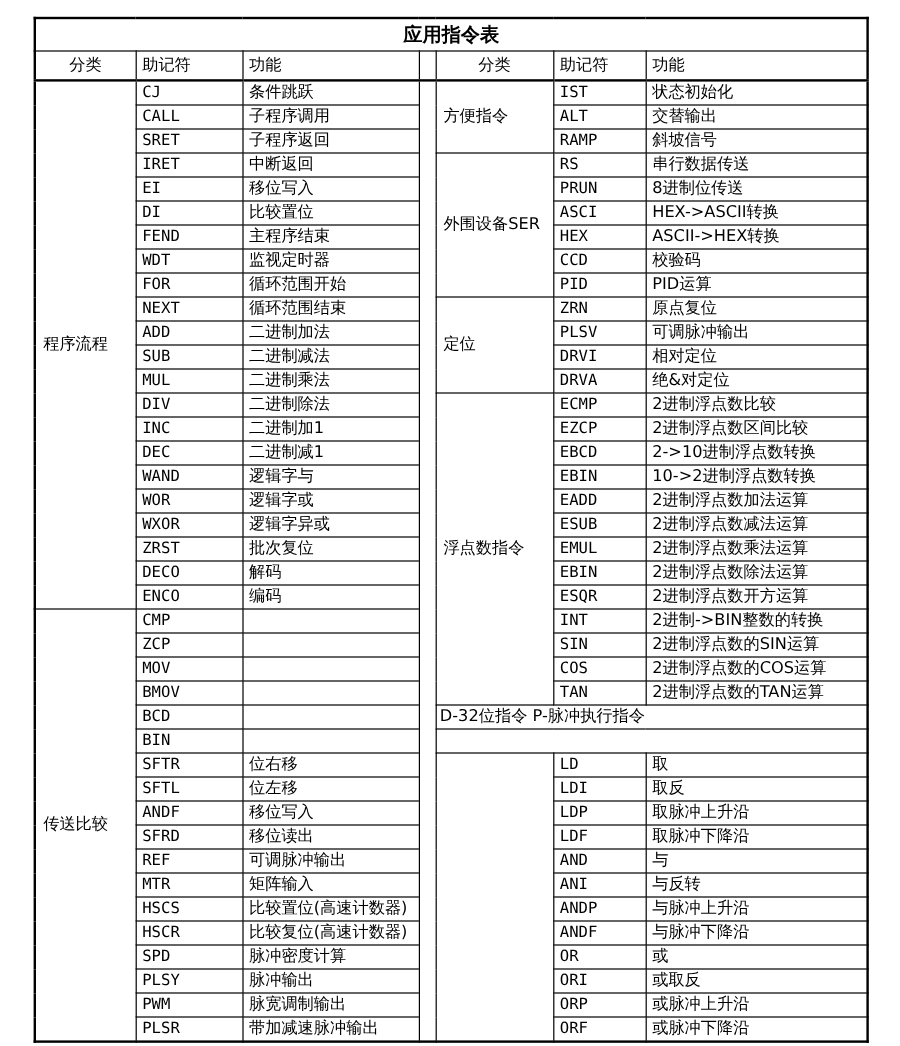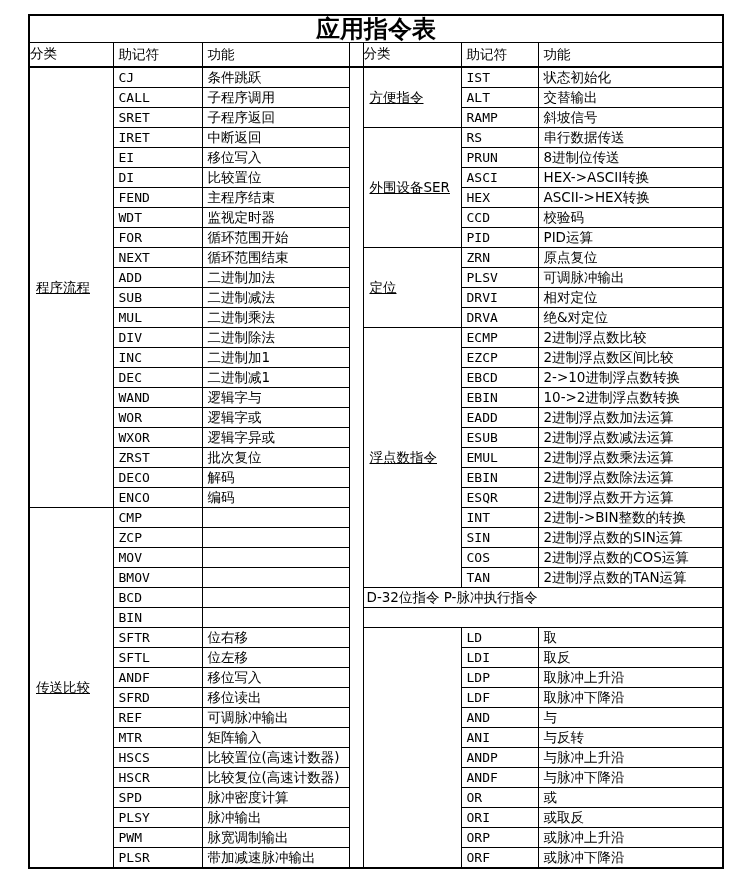--- a/index.html
+++ b/index.html
@@ -19,29 +19,29 @@
     border:1px solid #000;
     height:19px;line-height:19px;
     padding:0 2px 0 5px;
     font-size:13.5px;
     overflow:hidden;white-space:nowrap;
     vertical-align:middle;
   }
   tr.title-row td{
     border-bottom:1px solid #000;
     height:26px;line-height:26px;
-    text-align:center;font-weight:bold;font-size:24px;
+    text-align:center;font-weight:bold;font-size:16px;
     padding:0;
   }
   tr.header-row td{
     border-bottom:2px solid #000;
     height:23px;line-height:23px;
   }
-  td.cat-h{text-align:left;padding:0;font-family:Liberation Mono, monospace;}
-  td.cat{padding-left:6px;text-decoration:underline;}
+  td.cat-h{text-align:center;padding:0;}
+  td.cat{padding-left:6px;}
   td.mn{font-family:"DejaVu Sans Mono","Liberation Mono",monospace;font-size:13px;}
   td.gap{padding:0;}
   td.note{padding-left:3px;}
 </style>
 </head>
 <body>
 
 <table class="app-table">
   <colgroup>
     <col style="width:84px">

